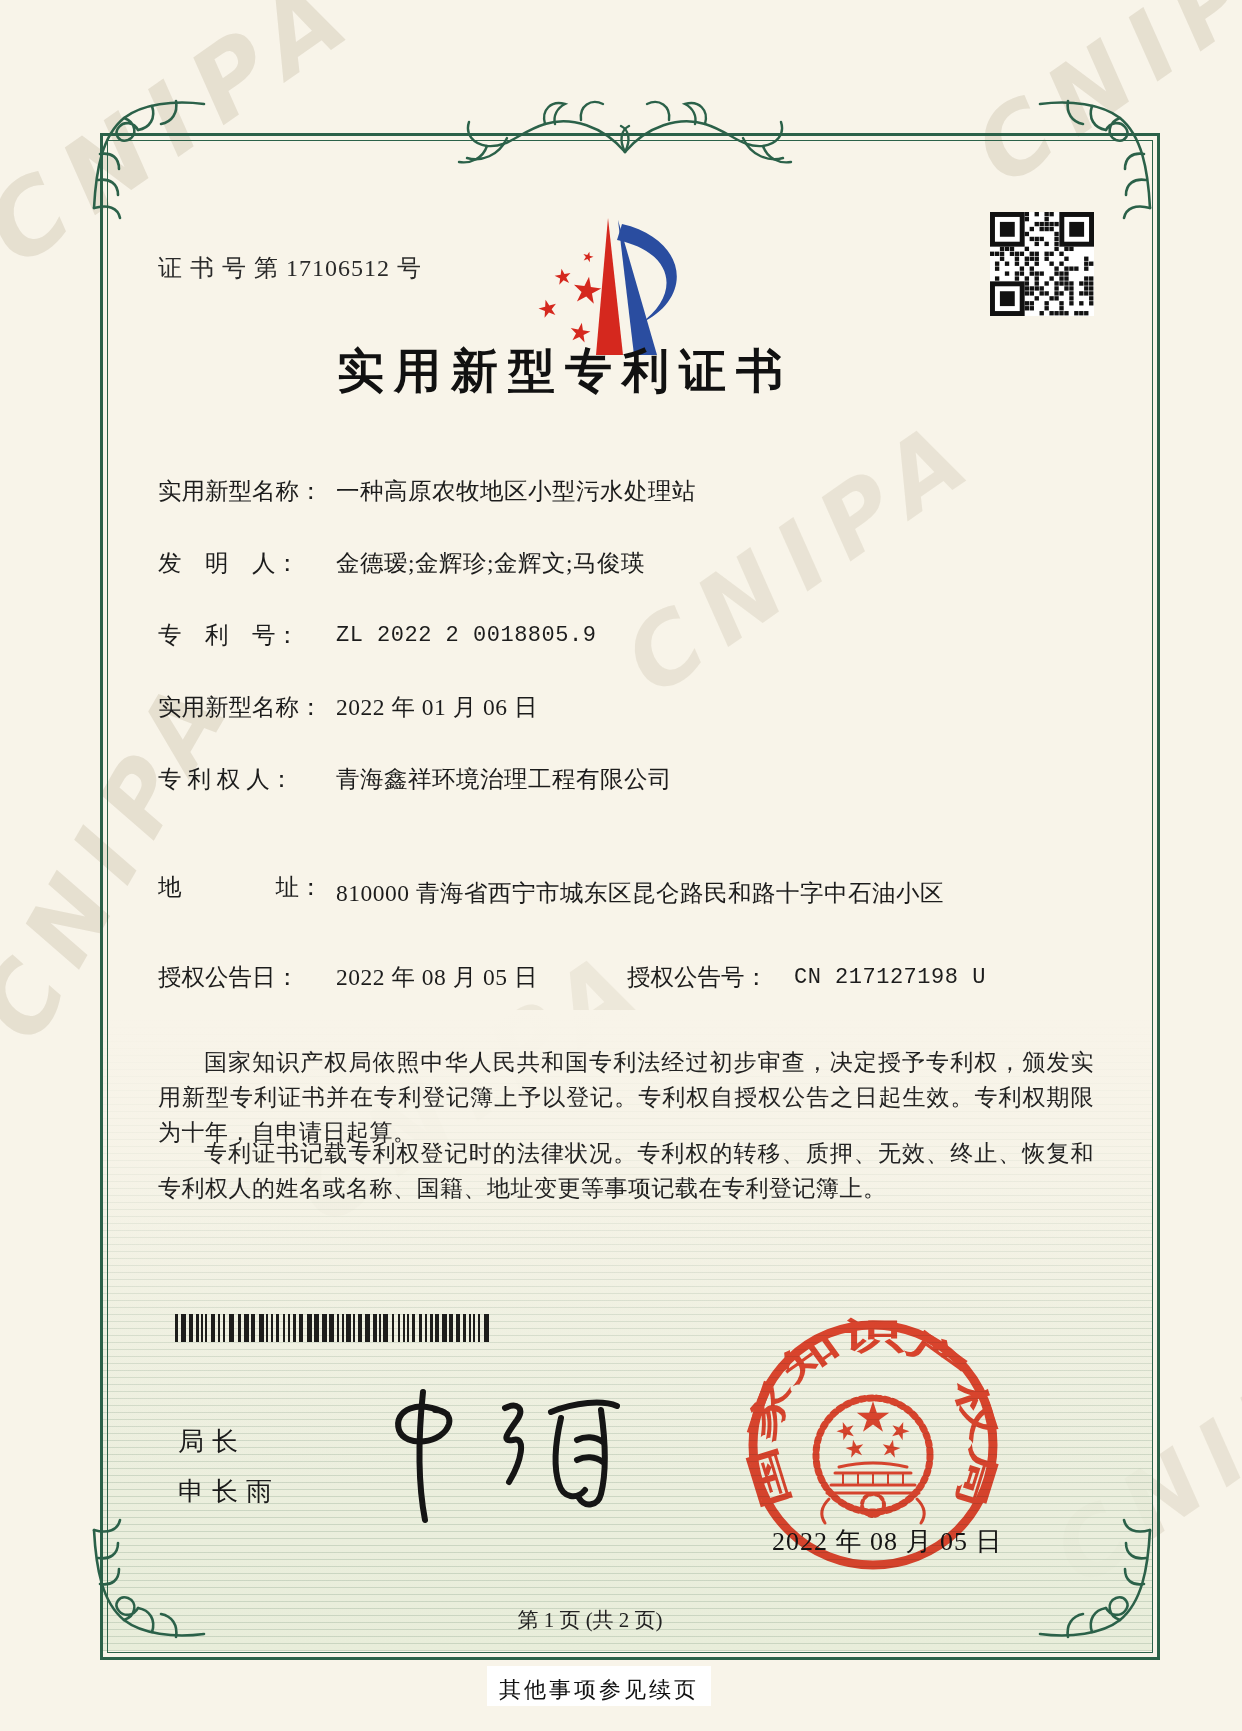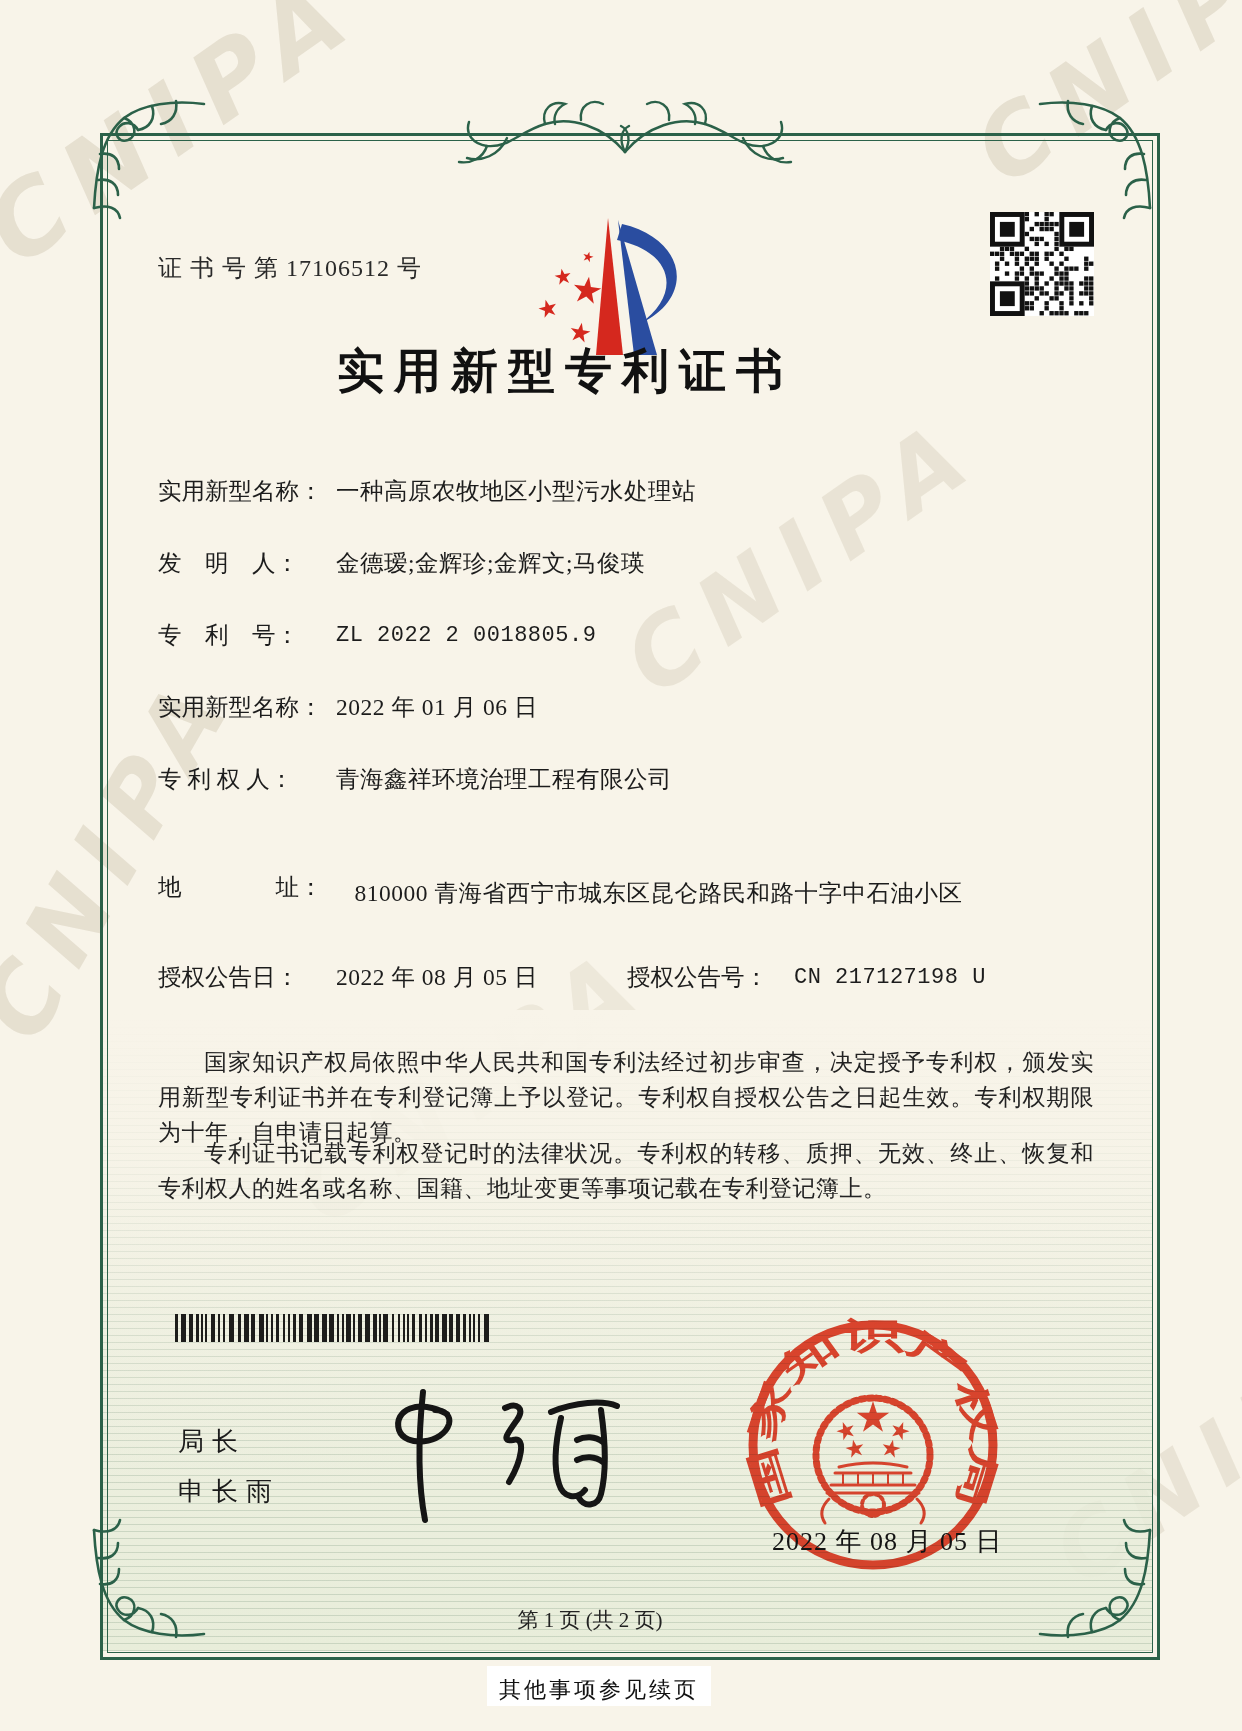--- a/index.html
+++ b/index.html
@@ -23,21 +23,21 @@
   .orn{position:absolute;z-index:3;}
   
   .certno{position:absolute;z-index:4;left:158px;top:216px;font-size:24px;letter-spacing:1px;color:#2a2a2a;margin-top:36px;}
   .title{position:absolute;z-index:4;left:0;top:340px;width:1130px;text-align:center;
          font-size:47px;font-weight:bold;letter-spacing:10px;color:#111;}
   .row{position:absolute;z-index:4;left:158px;font-size:23.5px;line-height:31px;white-space:nowrap;}
   .row .flabel{display:inline-block;width:178px;white-space:nowrap;vertical-align:top;}
   .row .fval{letter-spacing:0.5px;vertical-align:top;}
   .row .mono{font-family:"Liberation Mono","DejaVu Sans Mono",monospace;font-size:22px;}
   .row-address{white-space:normal;}
-  .row-address .fval{display:inline-block;width:645px;line-height:43px;white-space:normal;text-align:center;}
+  .row-address .fval{display:inline-block;width:645px;line-height:43px;white-space:normal;}
   .para{position:absolute;z-index:4;left:158px;width:936px;font-size:23px;line-height:35px;
         text-indent:2em;text-align:justify;letter-spacing:0.5px;color:#222;}
   .signoff{position:absolute;z-index:4;left:178px;font-size:26px;letter-spacing:8px;
            font-family:"Liberation Sans","DejaVu Sans",sans-serif;color:#1b1b1b;}
   .sealdate{position:absolute;z-index:7;left:772px;top:1524px;font-size:26px;letter-spacing:1px;color:#141414;}
   .pageno{position:absolute;z-index:4;left:0;top:1606px;width:1180px;text-align:center;font-size:21px;color:#222;}
   .note{position:absolute;z-index:4;left:487px;top:1666px;width:224px;height:40px;line-height:48px;
         background:#ffffff;text-align:center;font-size:22px;letter-spacing:3px;color:#111;}
   svg{display:block;}
 </style>

